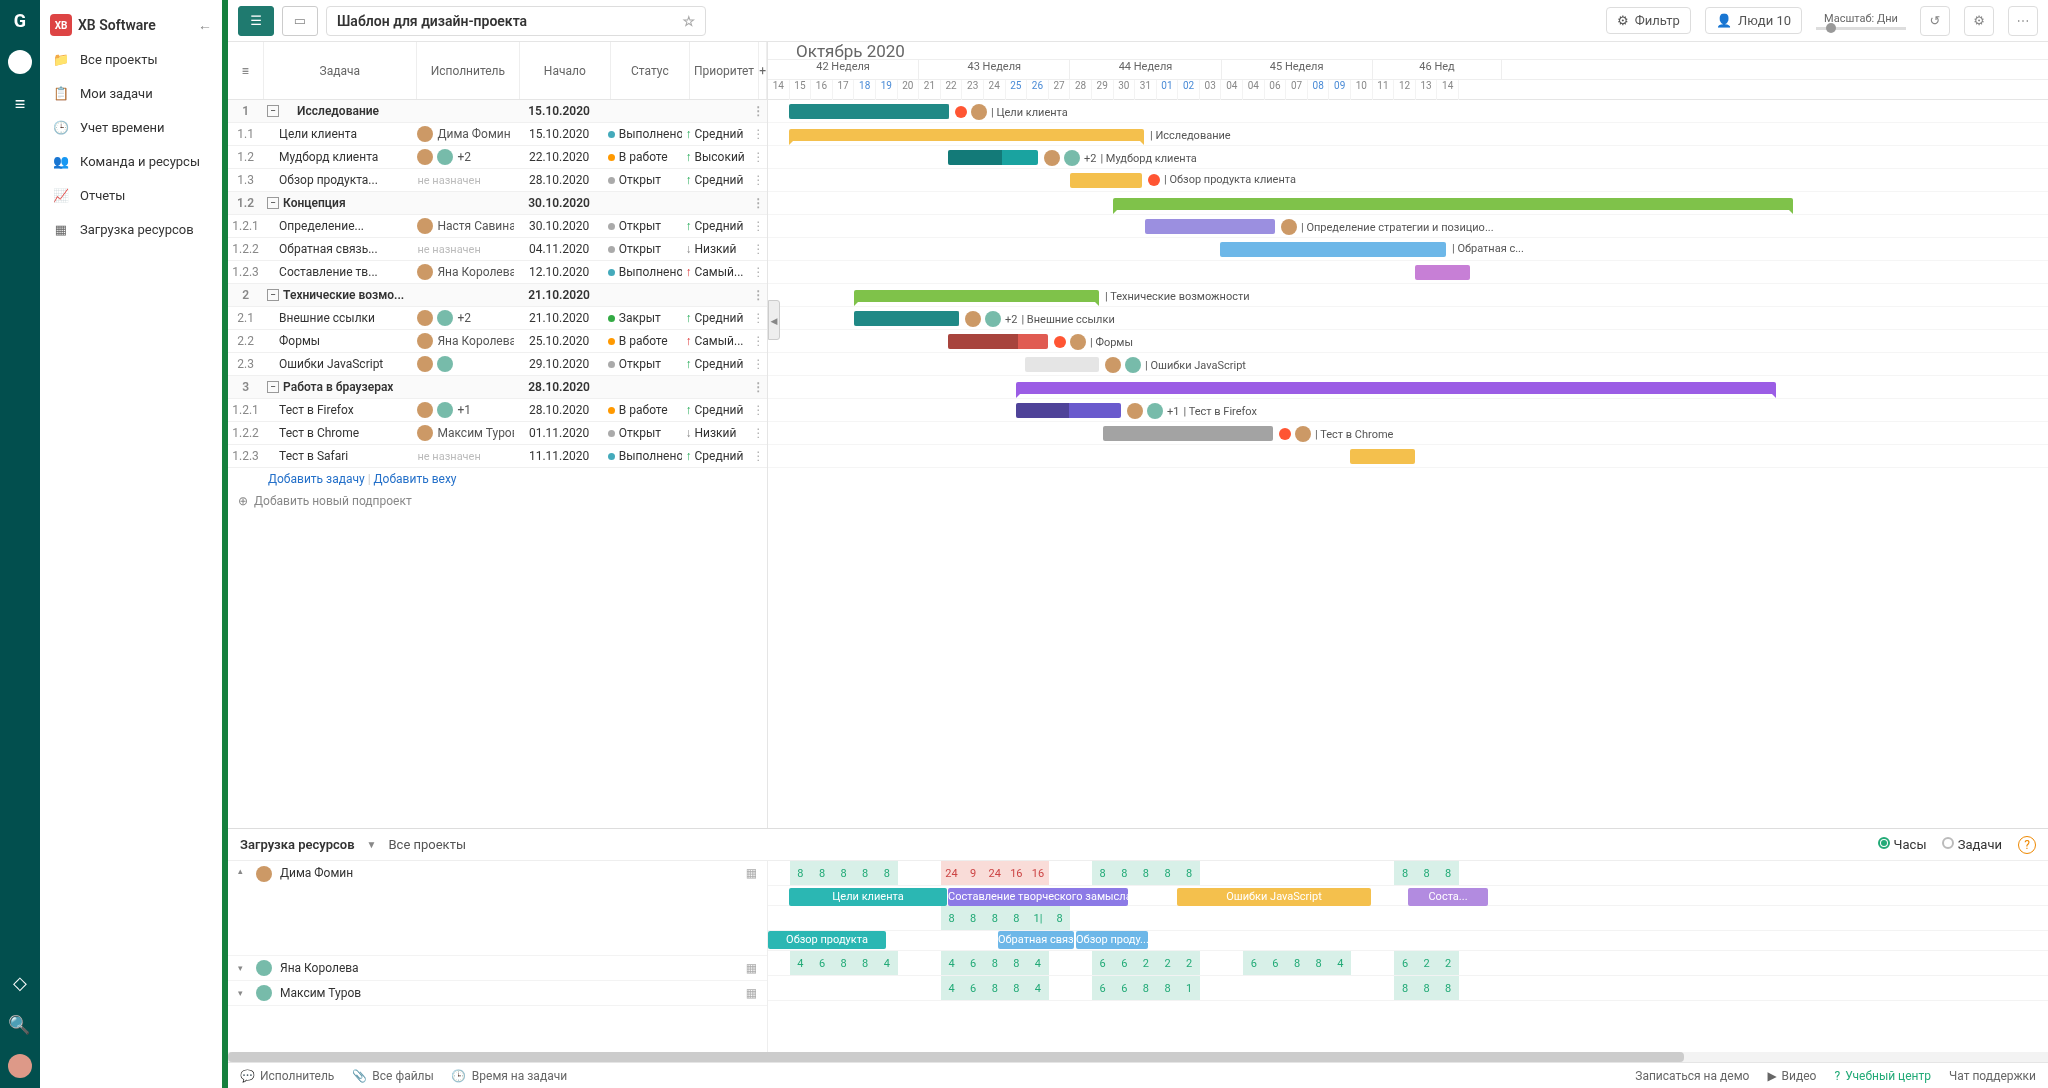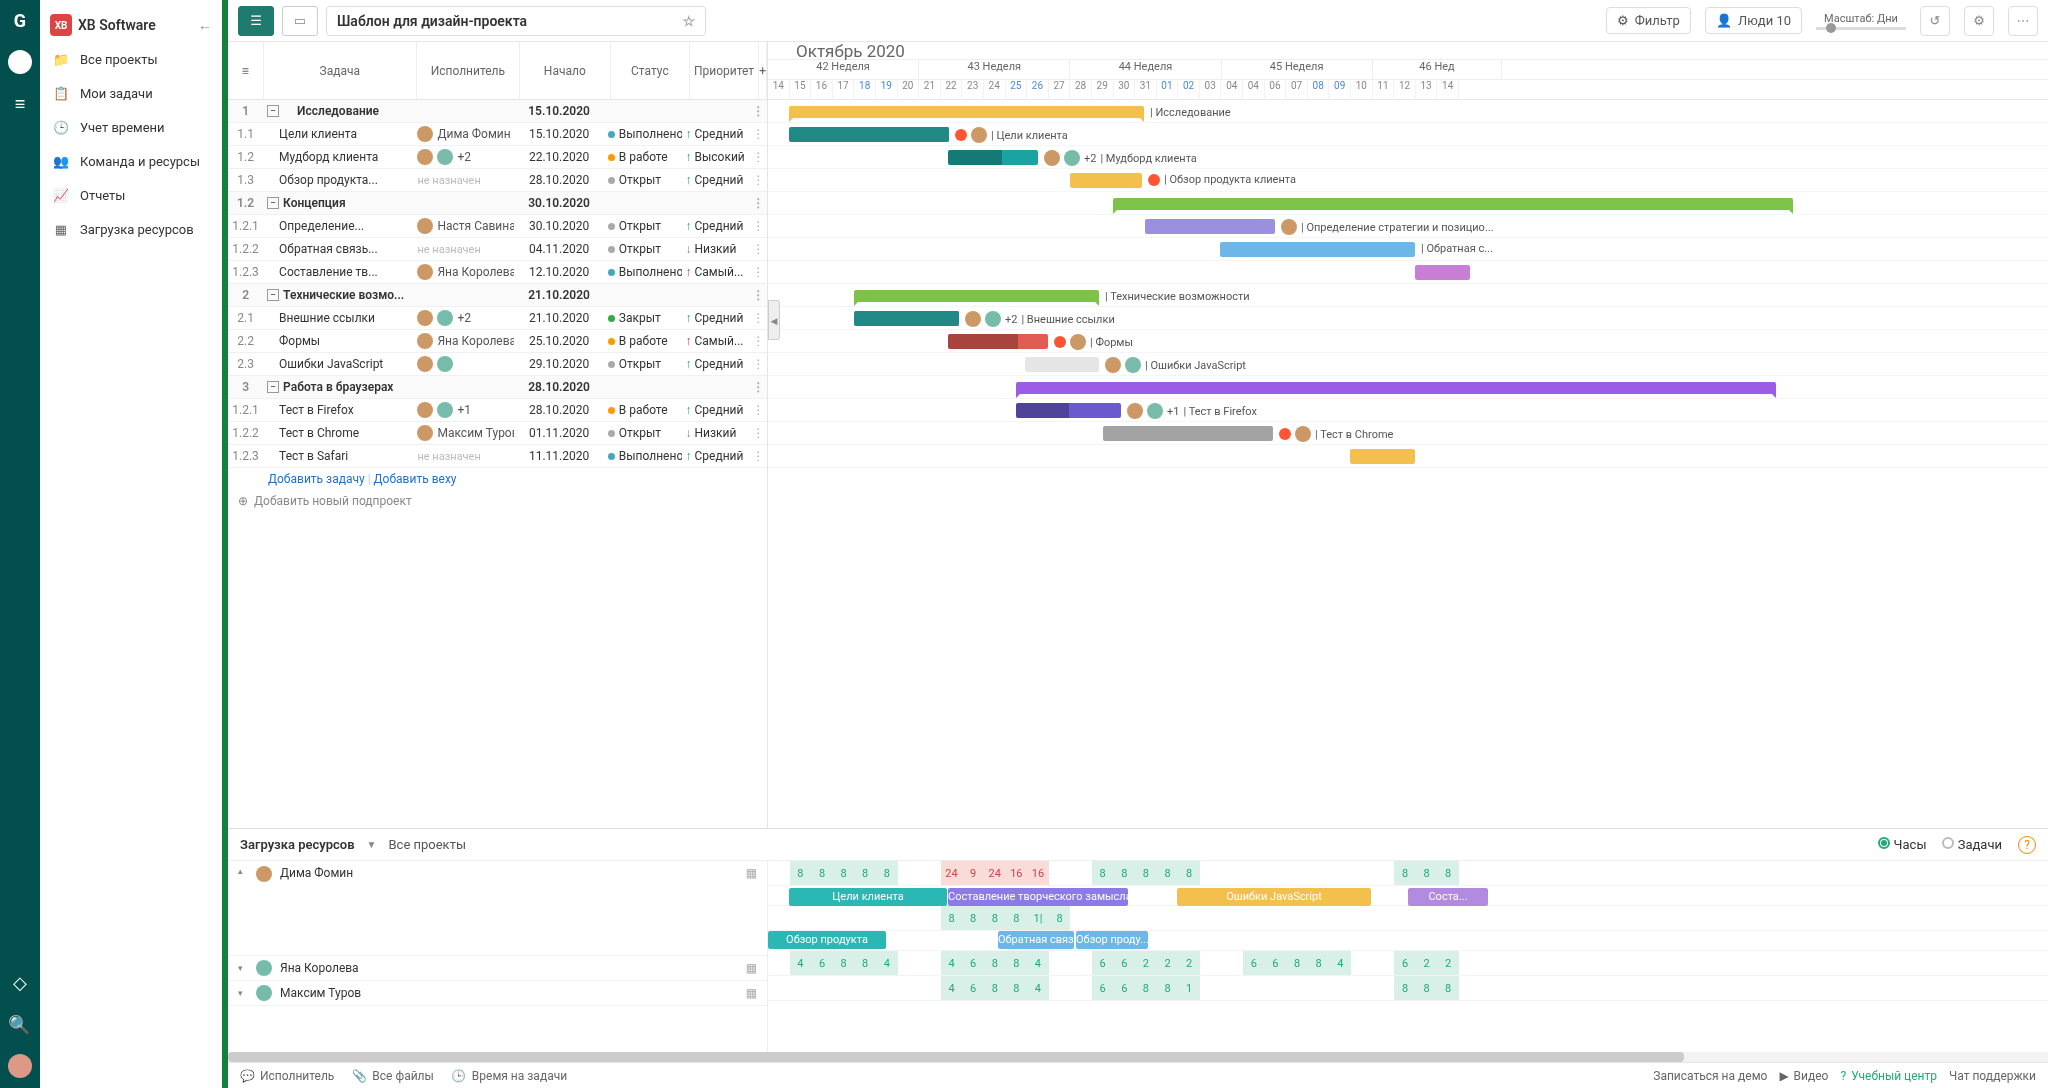--- a/index.html
+++ b/index.html
@@ -87,21 +87,21 @@
 .wl-exp-ic{font-size:9px;color:#888;cursor:pointer;width:10px}
 .wl-cal{margin-left:auto;color:#aaa;cursor:pointer}
 .wl-chart{flex:1;position:relative;font-size:11px}
 .wl-row{display:flex;height:25px;border-bottom:1px solid #f3f3f3}
 .wl-cell{width:21.6px;text-align:center;line-height:25px;flex:none}
 .wl-cell.ok{background:#d8f0e8;color:#2a7}
 .wl-cell.over{background:#f9dcd8;color:#c44}
 .wl-taskbar{position:absolute;height:18px;font-size:11px;color:#fff;text-align:center;line-height:18px;border-radius:2px;overflow:hidden;white-space:nowrap}
 .footer{position:absolute;left:228px;right:0;bottom:0;height:26px;border-top:1px solid #e5e5e5;display:flex;align-items:center;padding:0 12px;gap:18px;font-size:12px;color:#666;background:#fff}
 .ft-item{display:flex;align-items:center;gap:5px;cursor:pointer}
-.ft-right{margin-left:auto;display:flex;gap:12px}
+.ft-right{margin-left:auto;display:flex;gap:18px}
 .hscroll{position:absolute;left:228px;right:0;bottom:26px;height:10px;background:#f3f3f3}
 .hthumb{position:absolute;left:0;width:80%;height:100%;background:#ccc;border-radius:4px}
 </style>
 </head>
 <body>
 
 <div class="leftbar">
   <div class="lb-ic lb-logo">G</div>
   <div class="lb-ic lb-plus">+</div>
   <div class="lb-ic">≡</div>
@@ -428,32 +428,32 @@
             <div class="ch-day we">09</div>
             <div class="ch-day ">10</div>
             <div class="ch-day ">11</div>
             <div class="ch-day ">12</div>
             <div class="ch-day ">13</div>
             <div class="ch-day ">14</div>
           </div>
       </div>
       <div class="ch-body" id="ch-body">
           <div class="ch-row">
-            <div class="bar summary" style="left:21px;width:355px;background:#f4c04d;border-top-color:#f4c04d;border-left-color:#f4c04d;border-right-color:#f4c04d">
-
-      <div class="bar-label"> | Исследование</div>
-    </div>
-          </div>
-          <div class="ch-row">
             <div class="bar " style="left:21px;width:160px;background:#2bb7b3;border-top-color:#2bb7b3;border-left-color:#2bb7b3;border-right-color:#2bb7b3">
       <div class="progress" style="width:100%"></div>
       <div class="bar-label"><span class="fire"></span><span class="av"></span> | Цели клиента</div>
     </div>
           </div>
           <div class="ch-row">
+            <div class="bar summary" style="left:21px;width:355px;background:#f4c04d;border-top-color:#f4c04d;border-left-color:#f4c04d;border-right-color:#f4c04d">
+
+      <div class="bar-label"> | Исследование</div>
+    </div>
+          </div>
+          <div class="ch-row">
             <div class="bar " style="left:180px;width:90px;background:#1aa3a0;border-top-color:#1aa3a0;border-left-color:#1aa3a0;border-right-color:#1aa3a0">
       <div class="progress" style="width:60%"></div>
       <div class="bar-label"><span class="av"></span><span class="av av2"></span><span>+2</span> | Мудборд клиента</div>
     </div>
           </div>
           <div class="ch-row">
             <div class="bar " style="left:302px;width:72px;background:#f4c04d;border-top-color:#f4c04d;border-left-color:#f4c04d;border-right-color:#f4c04d">
 
       <div class="bar-label"><span class="fire"></span> | Обзор продукта клиента</div>
     </div>
@@ -464,21 +464,21 @@
       <div class="bar-label"></div>
     </div>
           </div>
           <div class="ch-row">
             <div class="bar " style="left:377px;width:130px;background:#9b8fe0;border-top-color:#9b8fe0;border-left-color:#9b8fe0;border-right-color:#9b8fe0">
 
       <div class="bar-label"><span class="av"></span> | Определение стратегии и позицио...</div>
     </div>
           </div>
           <div class="ch-row">
-            <div class="bar " style="left:452px;width:195px;background:#6db7e8;border-top-color:#6db7e8;border-left-color:#6db7e8;border-right-color:#6db7e8">
+            <div class="bar " style="left:452px;width:226px;background:#6db7e8;border-top-color:#6db7e8;border-left-color:#6db7e8;border-right-color:#6db7e8">
 
       <div class="bar-label"> | Обратная с...</div>
     </div>
           </div>
           <div class="ch-row">
             <div class="bar " style="left:647px;width:55px;background:#c77fd6;border-top-color:#c77fd6;border-left-color:#c77fd6;border-right-color:#c77fd6">
 
       <div class="bar-label"></div>
     </div>
           </div>

